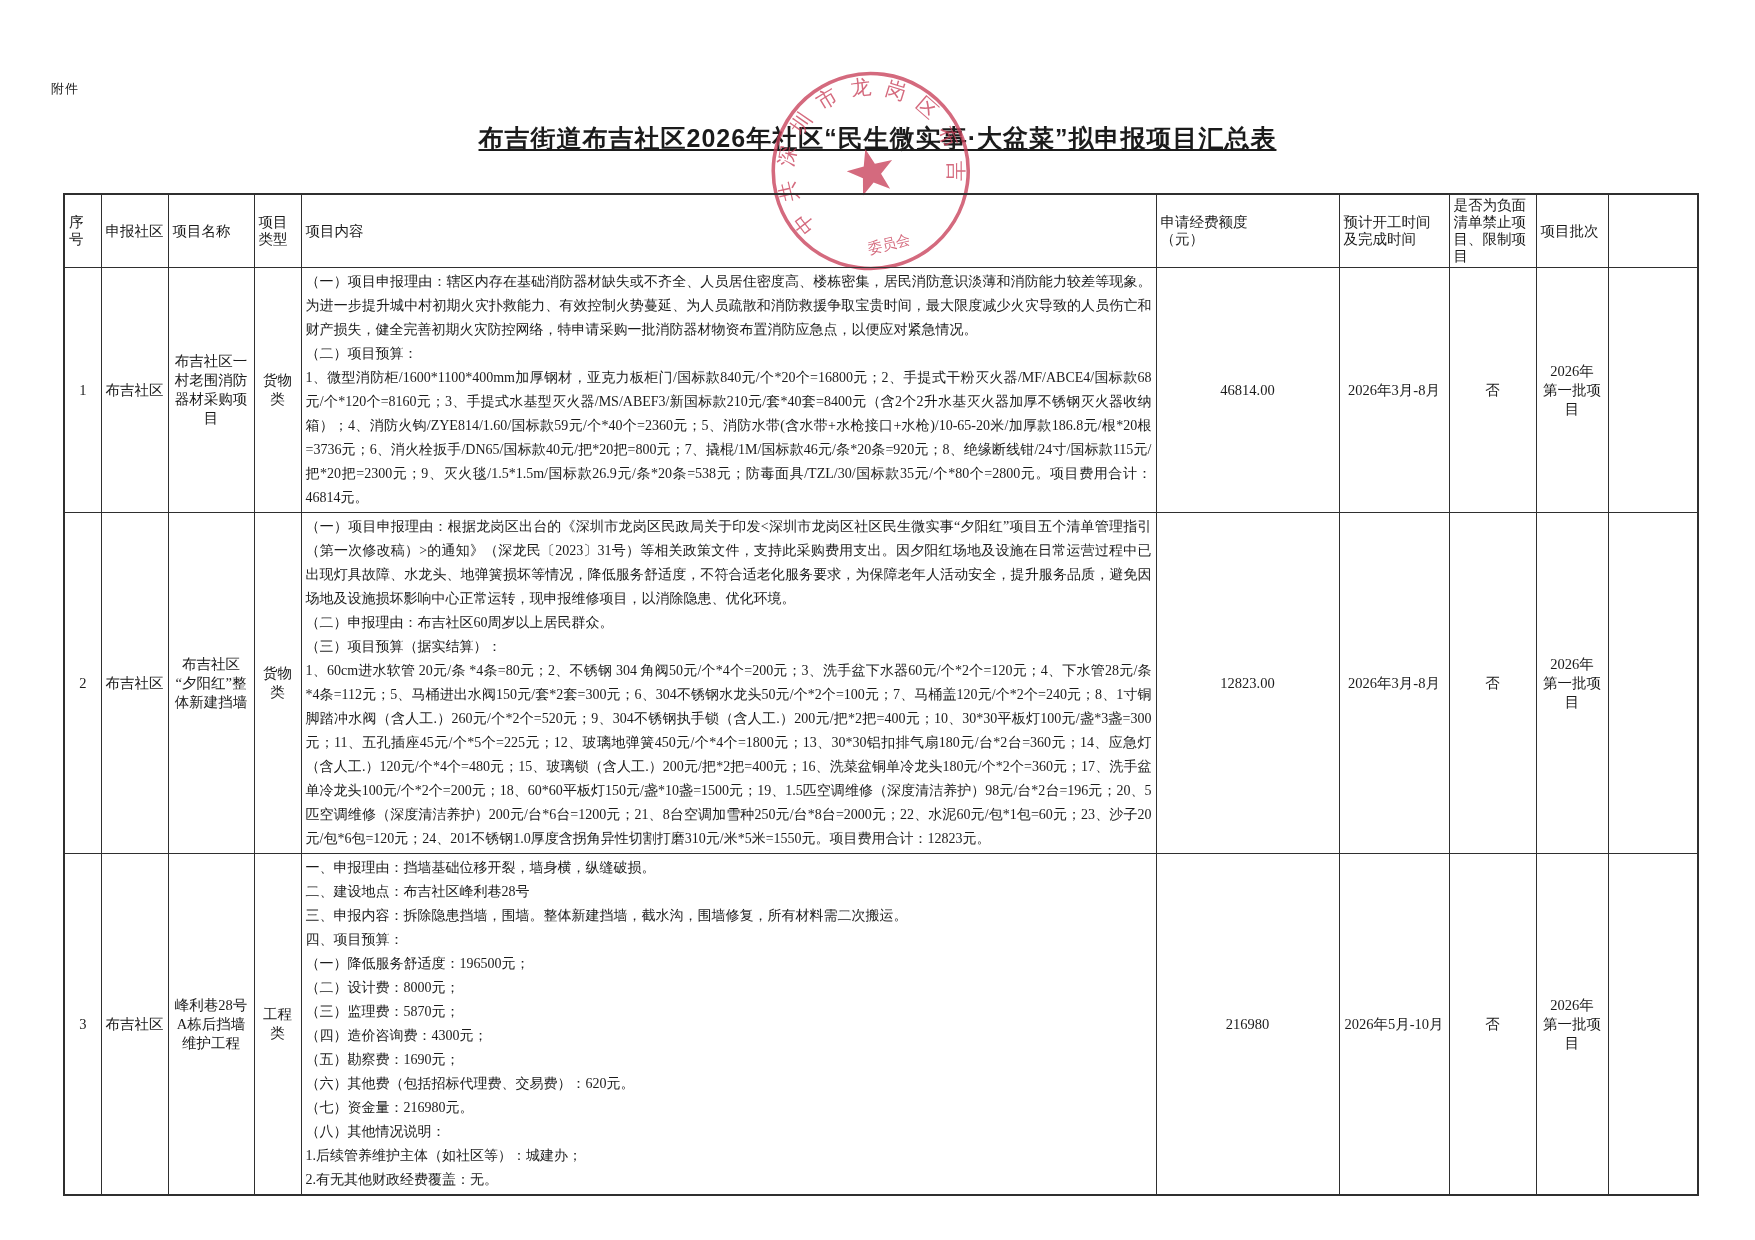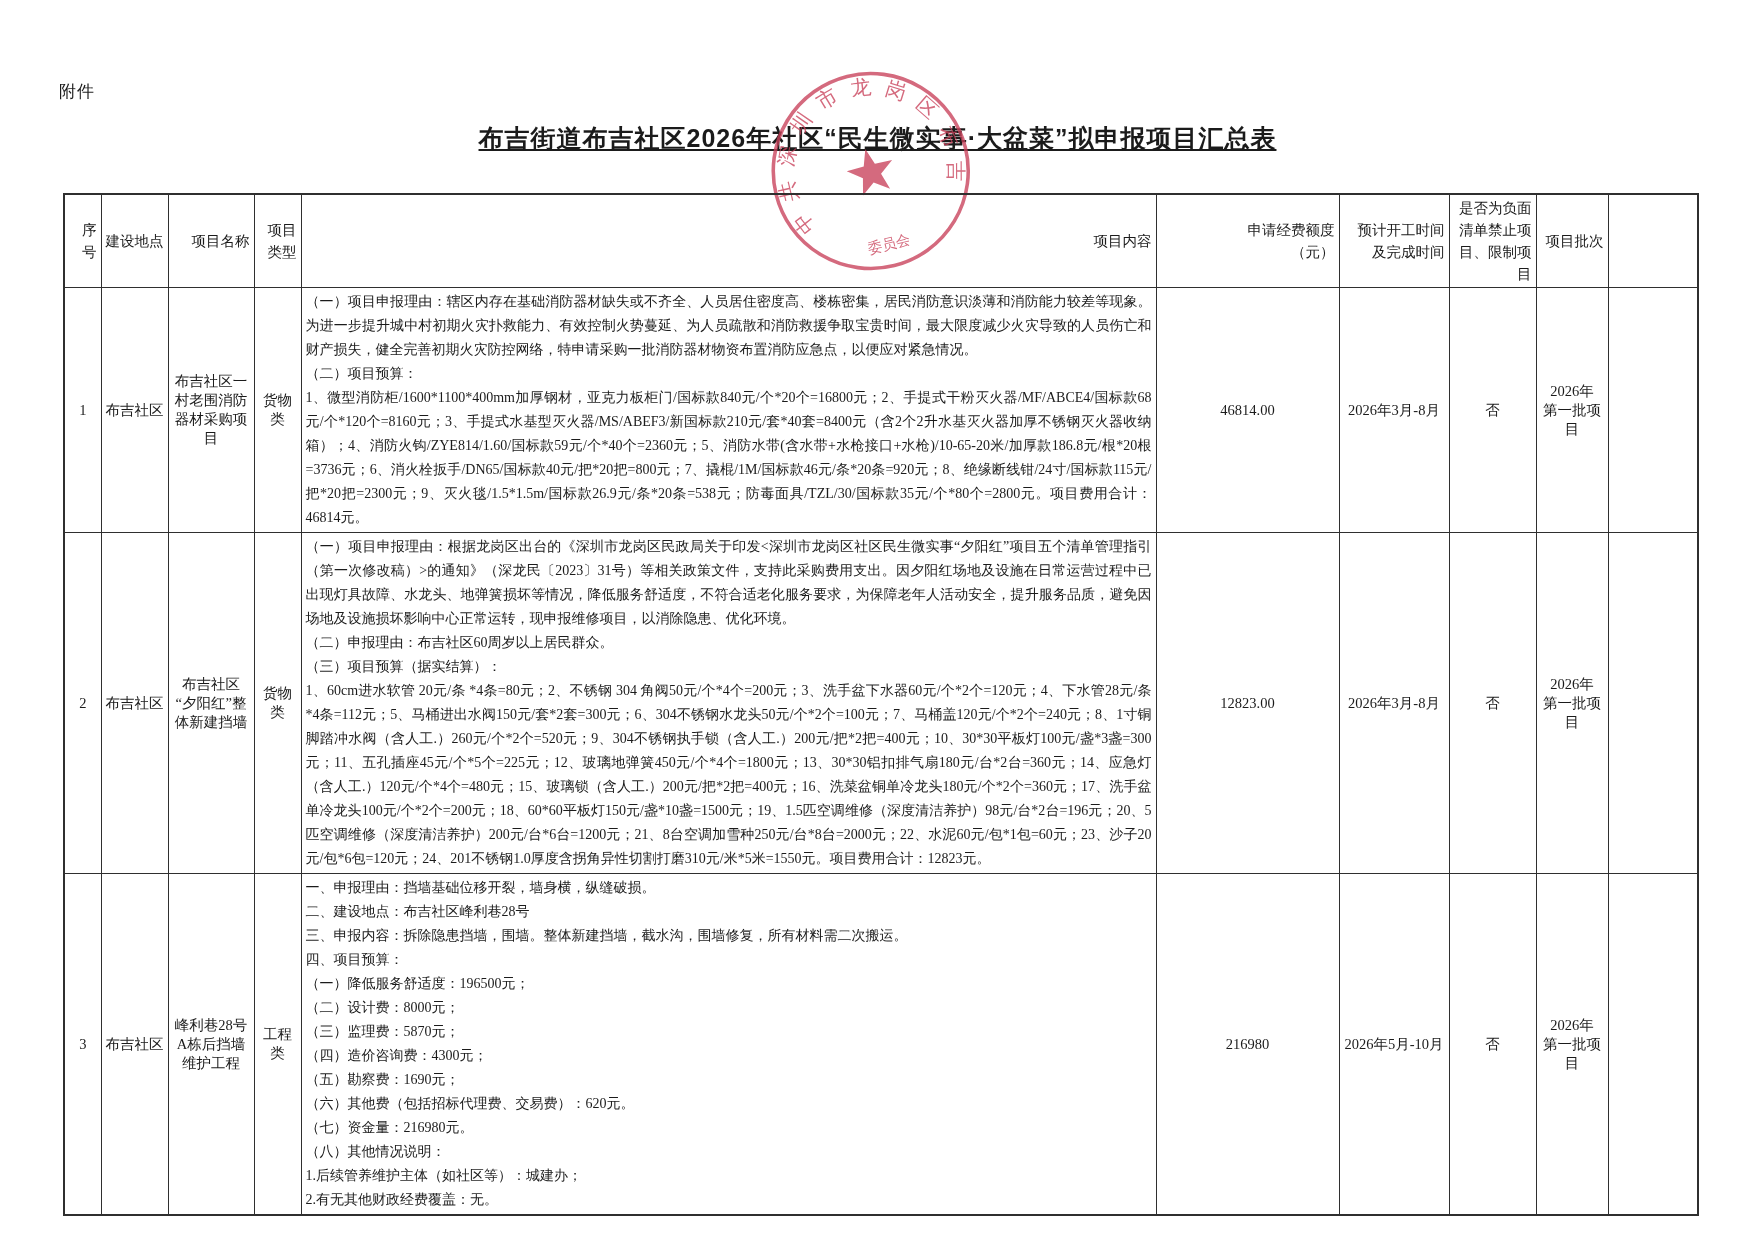--- a/index.html
+++ b/index.html
@@ -2,22 +2,22 @@
 <html lang="zh"><head>
 <meta charset="utf-8">
 <style>
   html,body{margin:0;padding:0;}
   body{
     width:1755px;height:1240px;position:relative;overflow:hidden;
     background:#ffffff;color:#1b1b1b;
     font-family:"Liberation Serif", serif;
   }
   .attachment{
-    position:absolute;left:59px;top:80px;
-    font-size:17px;letter-spacing:1px;
+    position:absolute;left:51px;top:80px;
+    font-size:13px;letter-spacing:1px;
   }
   .title{
     position:absolute;left:0;top:122px;width:1755px;
     text-align:center;font-size:25px;font-weight:bold;
     font-family:"Liberation Sans", sans-serif;
     letter-spacing:1px;
     text-decoration:underline;
   }
   table.main{
     position:absolute;left:63px;top:193px;
@@ -25,21 +25,21 @@
     border-collapse:collapse;
   }
   table.main th, table.main td{
     border:1px solid #2f2f2f;
     vertical-align:middle;
     padding:2px 4px;
     font-weight:normal;
   }
   table.main{border:2px solid #2f2f2f;}
   th.hdr{
-    font-size:14.5px;text-align:right;line-height:22px;padding:2px 2px;
+    font-size:14.5px;text-align:left;line-height:17px;padding:2px 2px;
   }
   td.c{
     font-size:14.5px;text-align:center;line-height:19px;
   }
   td.content{
     font-size:14px;line-height:24px;text-align:justify;
     padding:3px 8px;vertical-align:middle;
   }
   td.content div{margin:0;}
   .seal{
@@ -76,21 +76,21 @@
       <col style="width:183px">
       <col style="width:110px">
       <col style="width:87px">
     <col style="width:72px">
       <col style="width:90px">
   </colgroup>
 
   <tbody>
       <tr style="height:65px">
     <th class="hdr">序号</th>
-    <th class="hdr">建设地点</th>
+    <th class="hdr">申报社区</th>
     <th class="hdr">项目名称</th>
     <th class="hdr">项目类型</th>
     <th class="hdr">项目内容</th>
     <th class="hdr">
       <div>申请经费额度</div>
       <div>（元）</div>
     </th>
     <th class="hdr">预计开工时间及完成时间</th>
     <th class="hdr">是否为负面清单禁止项目、限制项目</th>
     <th class="hdr">项目批次</th>

